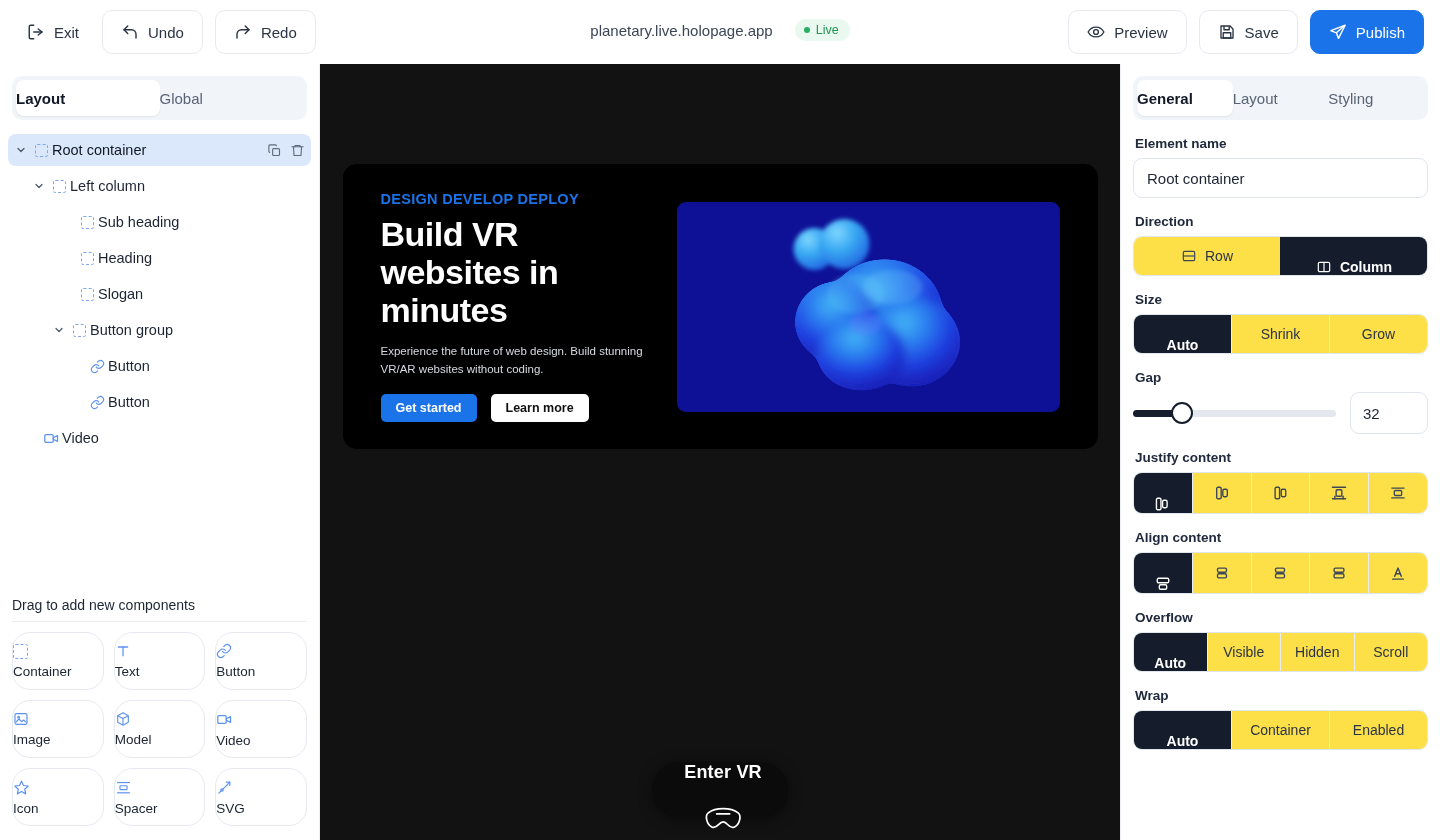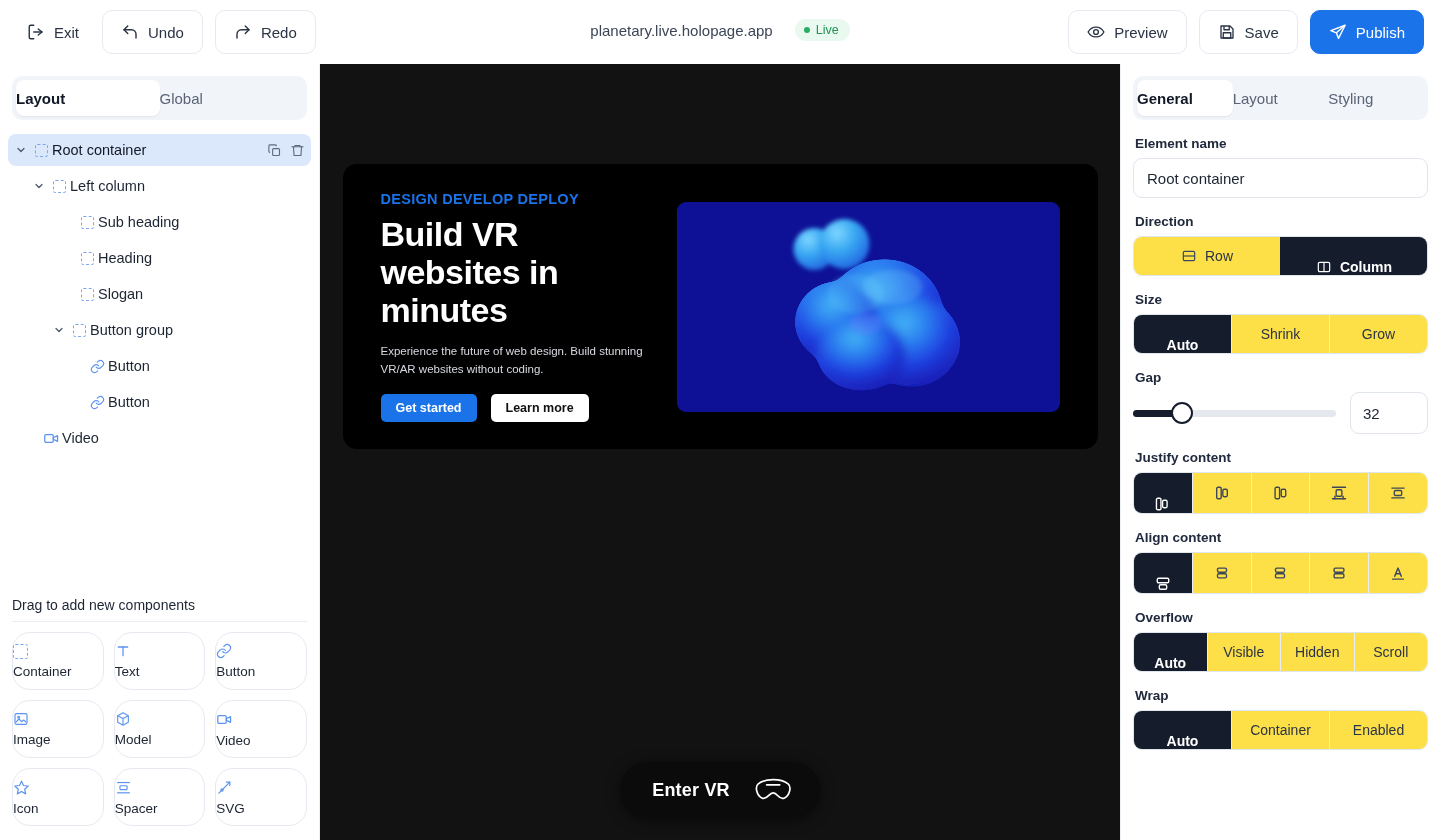--- a/index.html
+++ b/index.html
@@ -131,20 +131,21 @@
   }
   .blob-wrap { position:absolute; inset:0; }
 
   .entervr {
     position: absolute; left: 50%; transform: translateX(-50%);
     bottom: 22px;
     height: 56px; padding: 0 26px 0 32px;
     background: #0b0b0b; border-radius: 999px;
     display: flex; align-items: center; gap: 22px; cursor: pointer;
     box-shadow: 0 2px 14px rgba(0,0,0,.5);
+    flex-direction: column;
   }
   .entervr .txt { color: #fff; font-size: 18px; font-weight: 700; letter-spacing:.2px; }
 
   
   .rightpanel {
     width: 320px; min-width:320px; background: #fff;
     border-left: 1px solid #edf0f4;
     padding: 12px 12px 0 12px; overflow: hidden;
   }
   .field-label { font-size: 13.5px; font-weight: 700; color: #202a3c; margin: 16px 0 7px 2px; }

